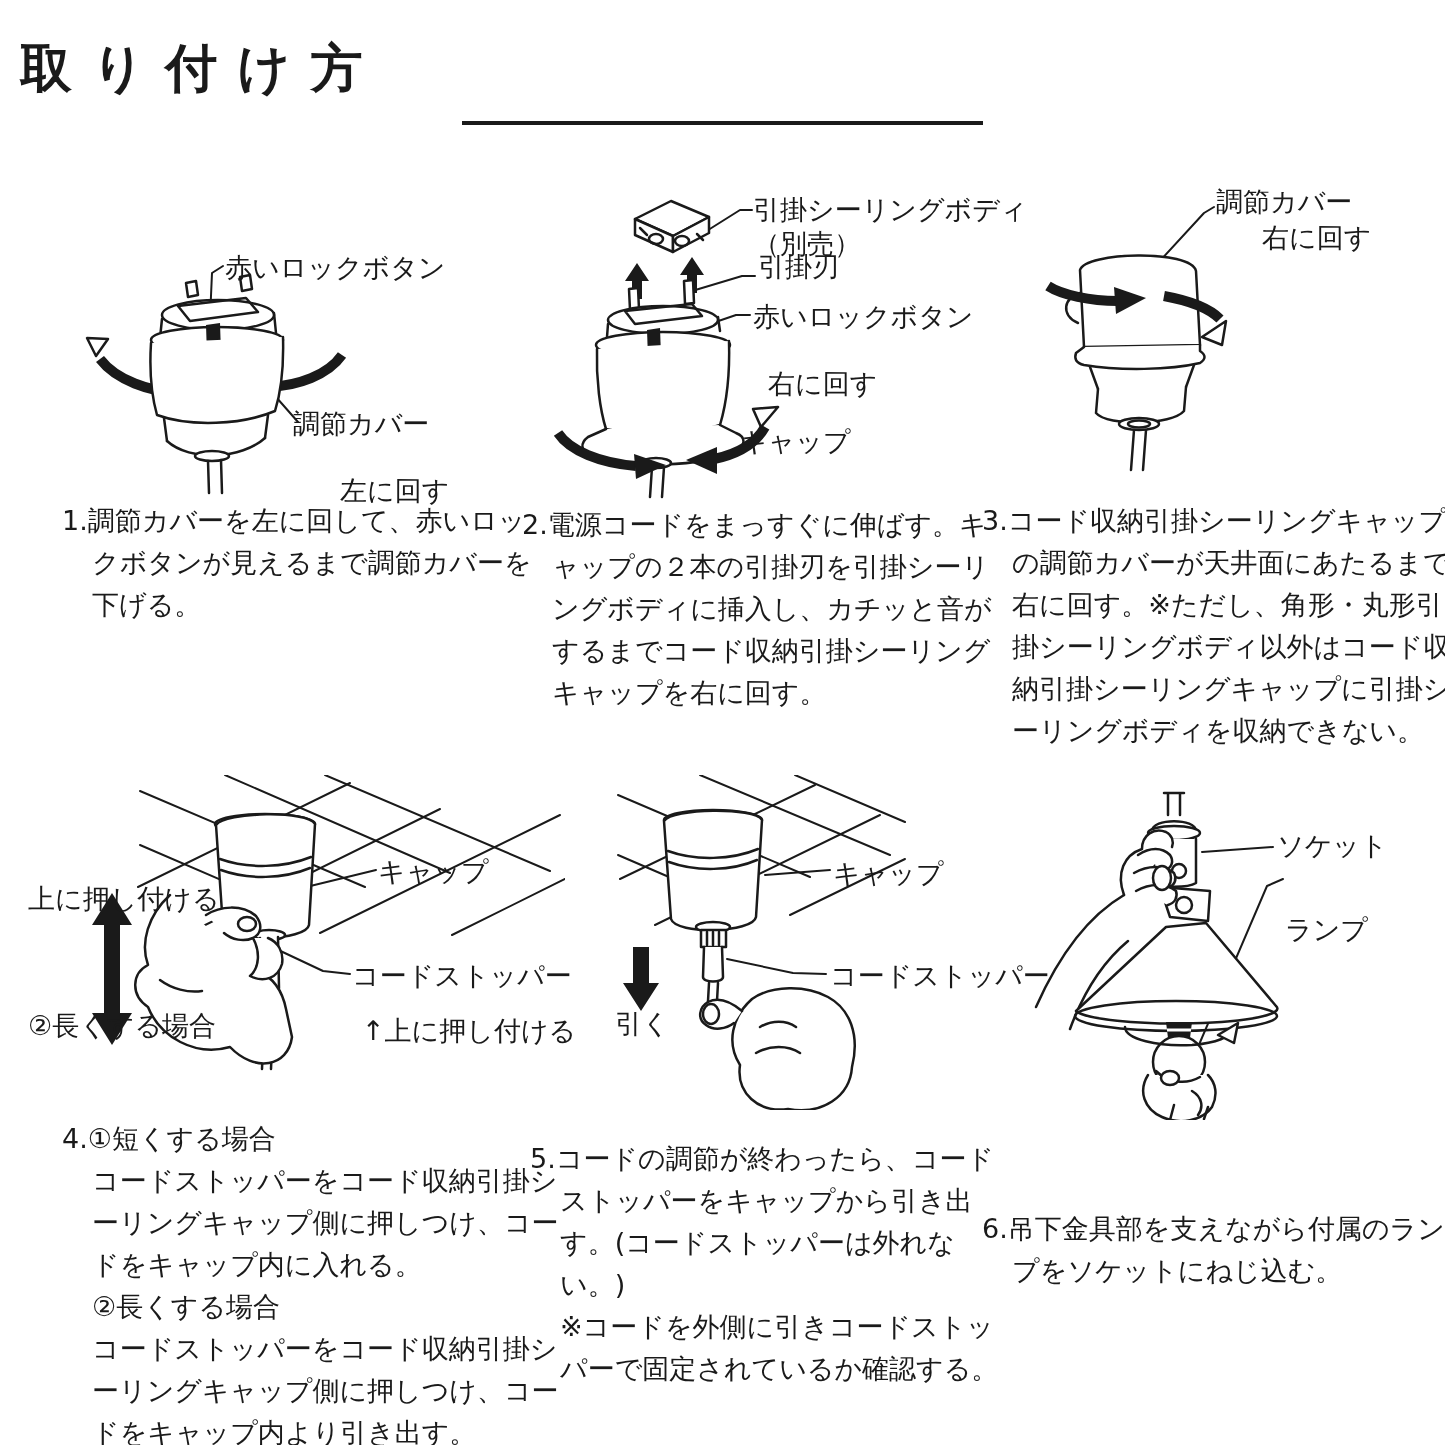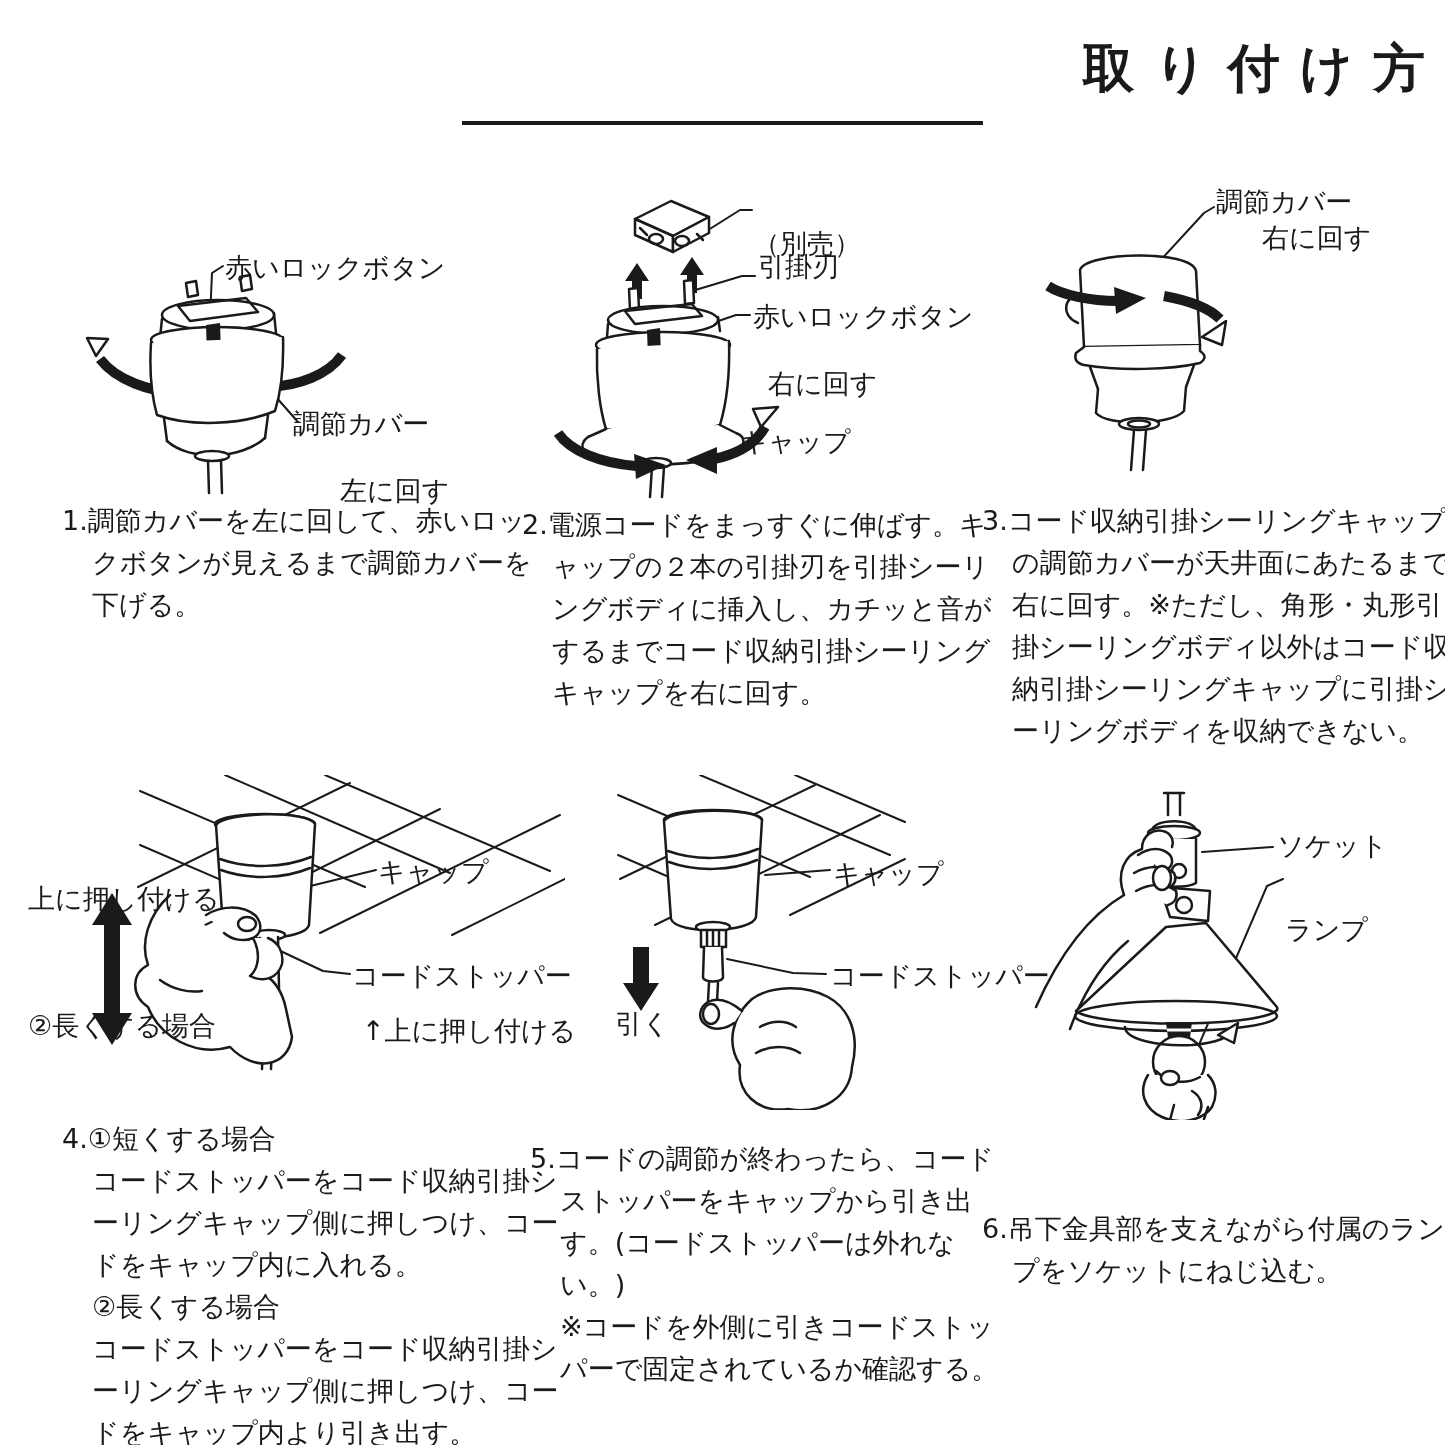--- a/index.html
+++ b/index.html
@@ -1,21 +1,21 @@
 <!DOCTYPE html>
 <html><head>
 <meta charset="utf-8">
 <style>
   html,body{margin:0;padding:0;background:#fff;}
   .canvas{
     position:relative;width:1445px;height:1445px;background:#fff;overflow:hidden;
     font-family:"DejaVu Sans","Liberation Sans",sans-serif;color:#1a1a1a;
   }
   .page-title{
-    position:absolute;top:34px;left:0;width:1445px;text-align:right;
+    position:absolute;top:34px;left:0;width:1445px;text-align:left;
     font-size:52px;font-weight:bold;letter-spacing:20px;padding-left:20px;box-sizing:border-box;
     color:#1a1a1a;
   }
   .title-rule{
     position:absolute;left:462px;top:121px;width:521px;height:4px;background:#1a1a1a;
   }
   .fig{position:absolute;}
   .fig svg{display:block;}
   .lbl{
     position:absolute;font-size:27px;line-height:1.18;white-space:nowrap;color:#1a1a1a;
@@ -109,20 +109,21 @@
       <ellipse class="lnw" cx="116" cy="288" rx="15" ry="5"></ellipse>
       <path class="ln" d="M 112 292 L 110 322 M 124 292 L 122 322"></path>
 
       <path class="thick" d="M 18 258 C 30 276, 60 288, 96 291"></path>
       <polygon class="blk" points="94,279 126,290 96,304"></polygon>
       <path class="thick" d="M 225 252 C 216 268, 198 279, 174 284"></path>
       <polygon class="blk" points="177,272 146,285 177,299"></polygon>
       <polygon class="lnw" points="221,252 238,232 213,234"></polygon>
     </svg>
   </div>
+  <div class="lbl" style="left:753px;top:194px;">引掛シーリングボディ</div>
   <div class="lbl" style="left:753px;top:228px;">（別売）</div>
   <div class="lbl" style="left:758px;top:251px;">引掛刃</div>
   <div class="lbl" style="left:753px;top:301px;">赤いロックボタン</div>
   <div class="lbl" style="left:768px;top:368px;">右に回す</div>
   <div class="lbl" style="left:740px;top:426px;">キャップ</div>
 
   <div class="fig" style="left:1000px;top:175px;">
     <svg width="440" height="300" viewBox="0 0 440 300">
       <path class="leader" d="M 214 32 L 204 38 L 158 88"></path>
 

